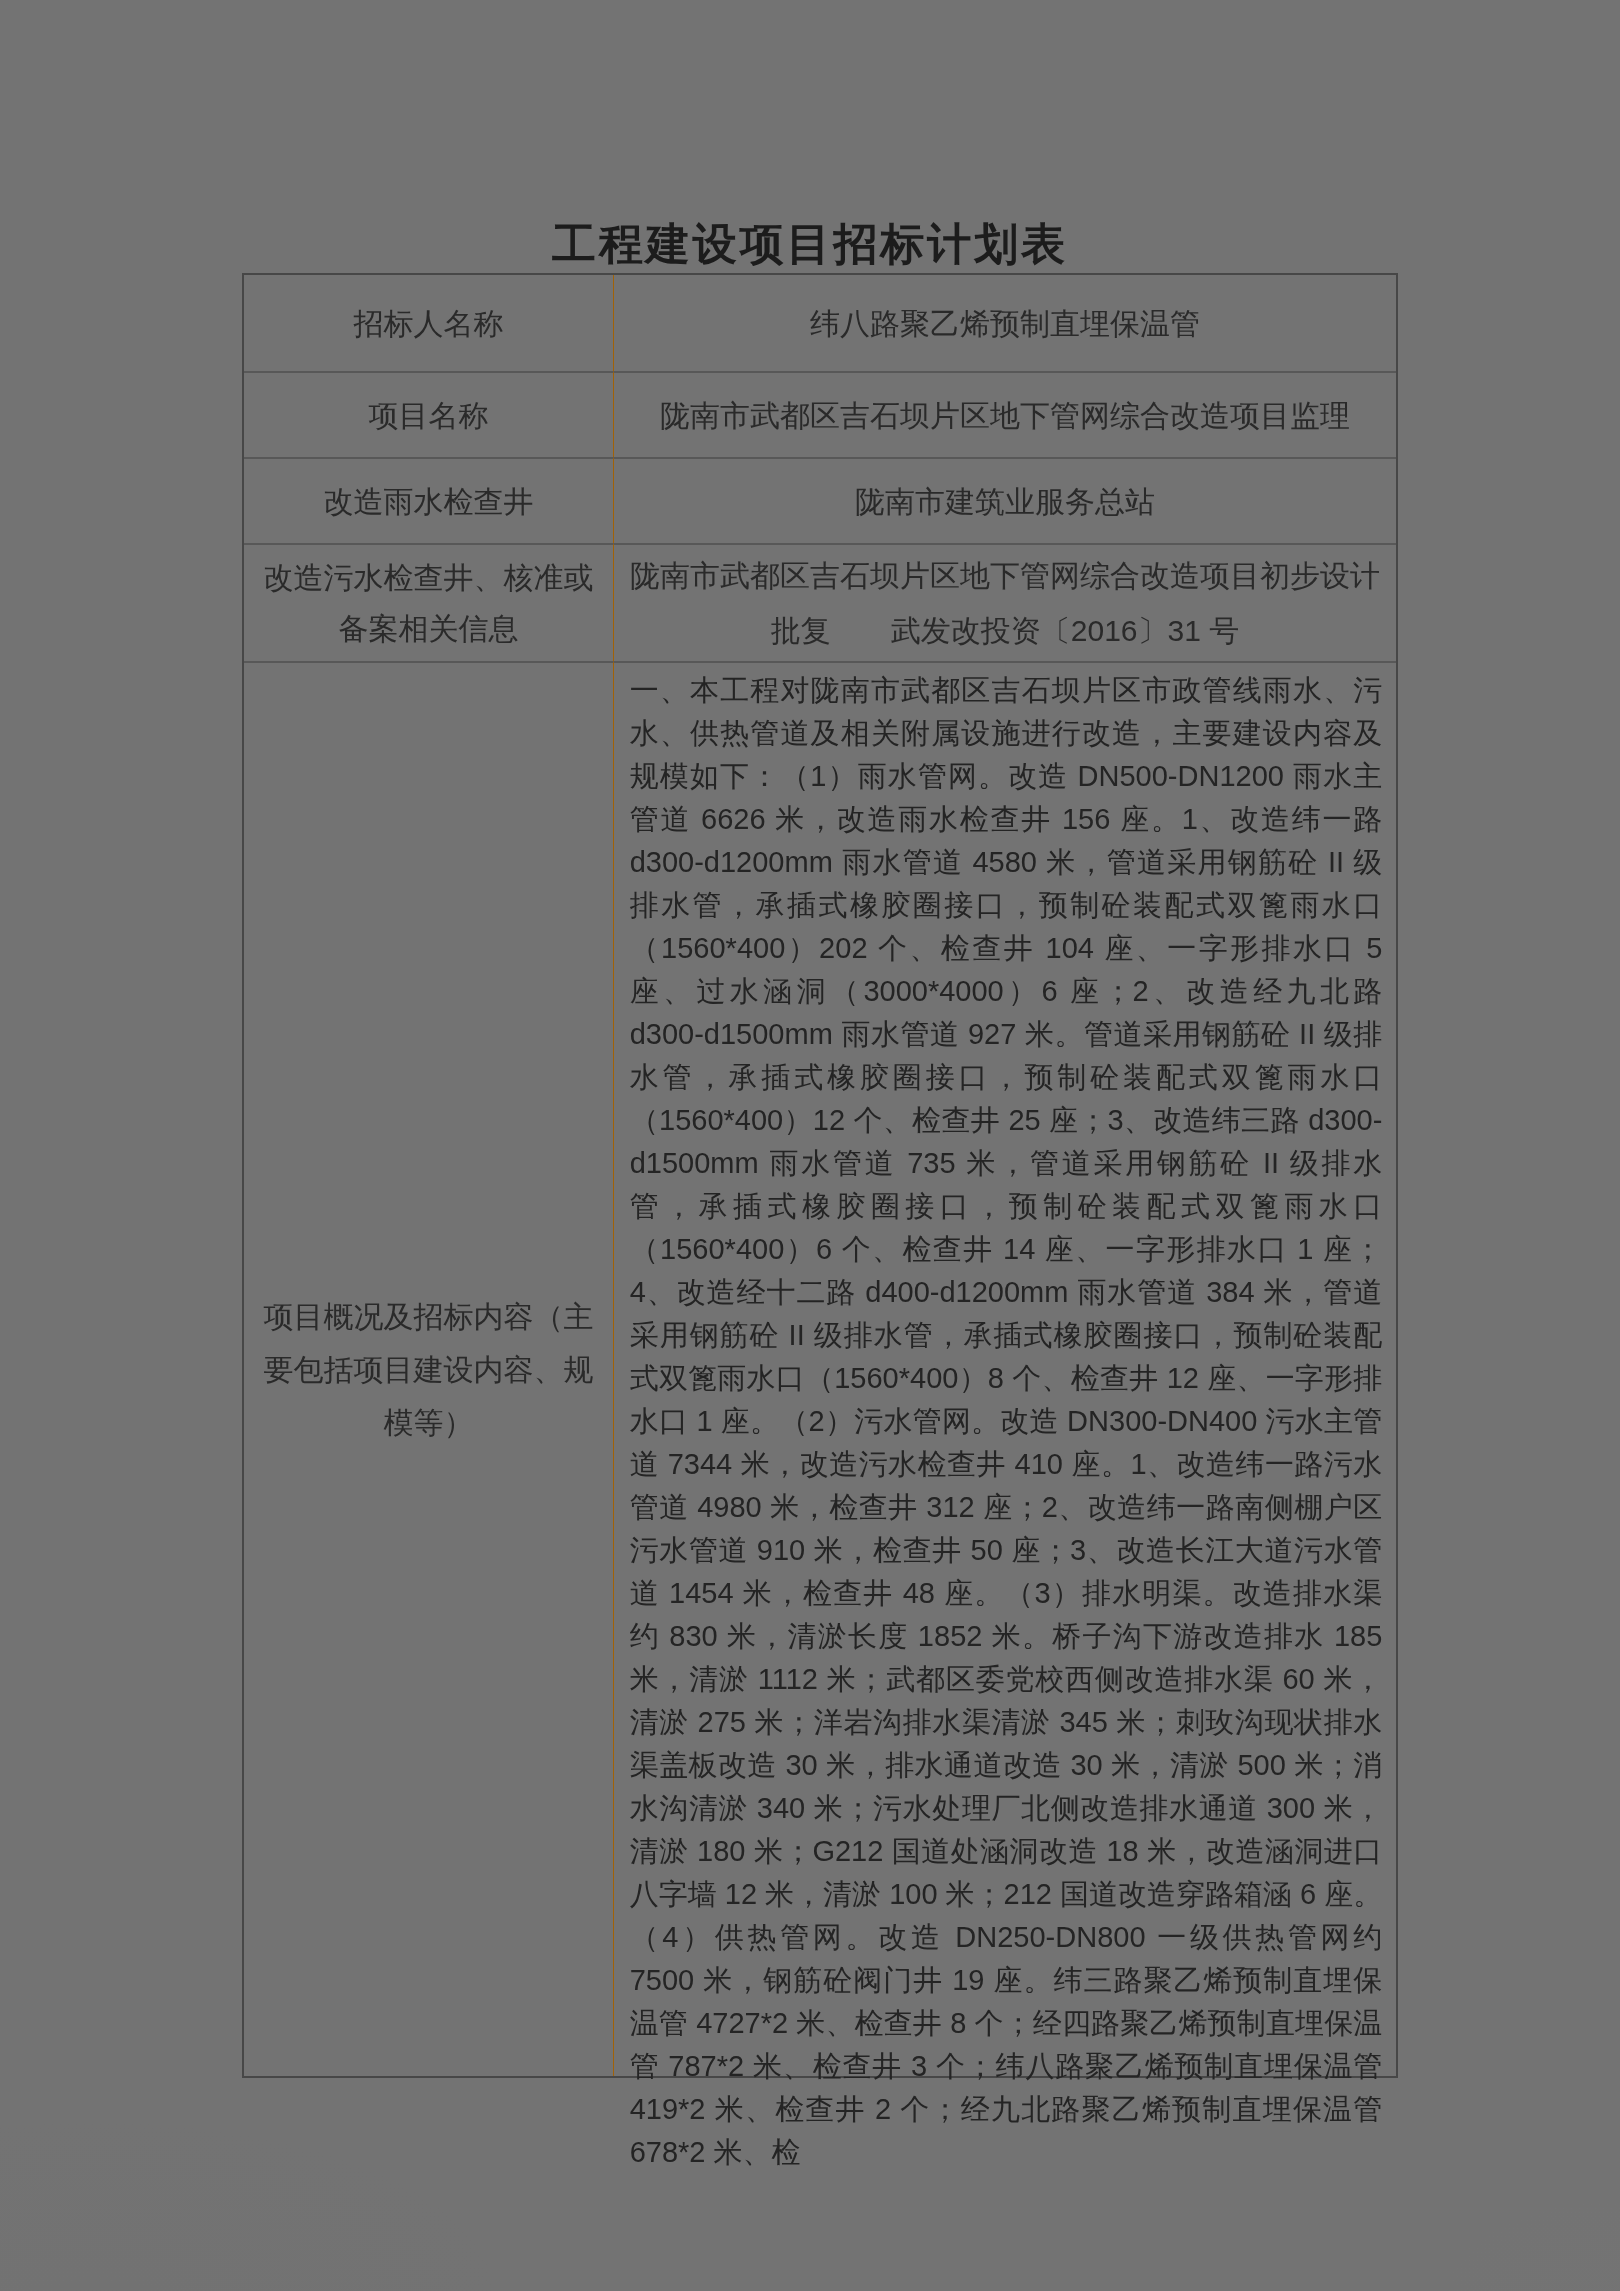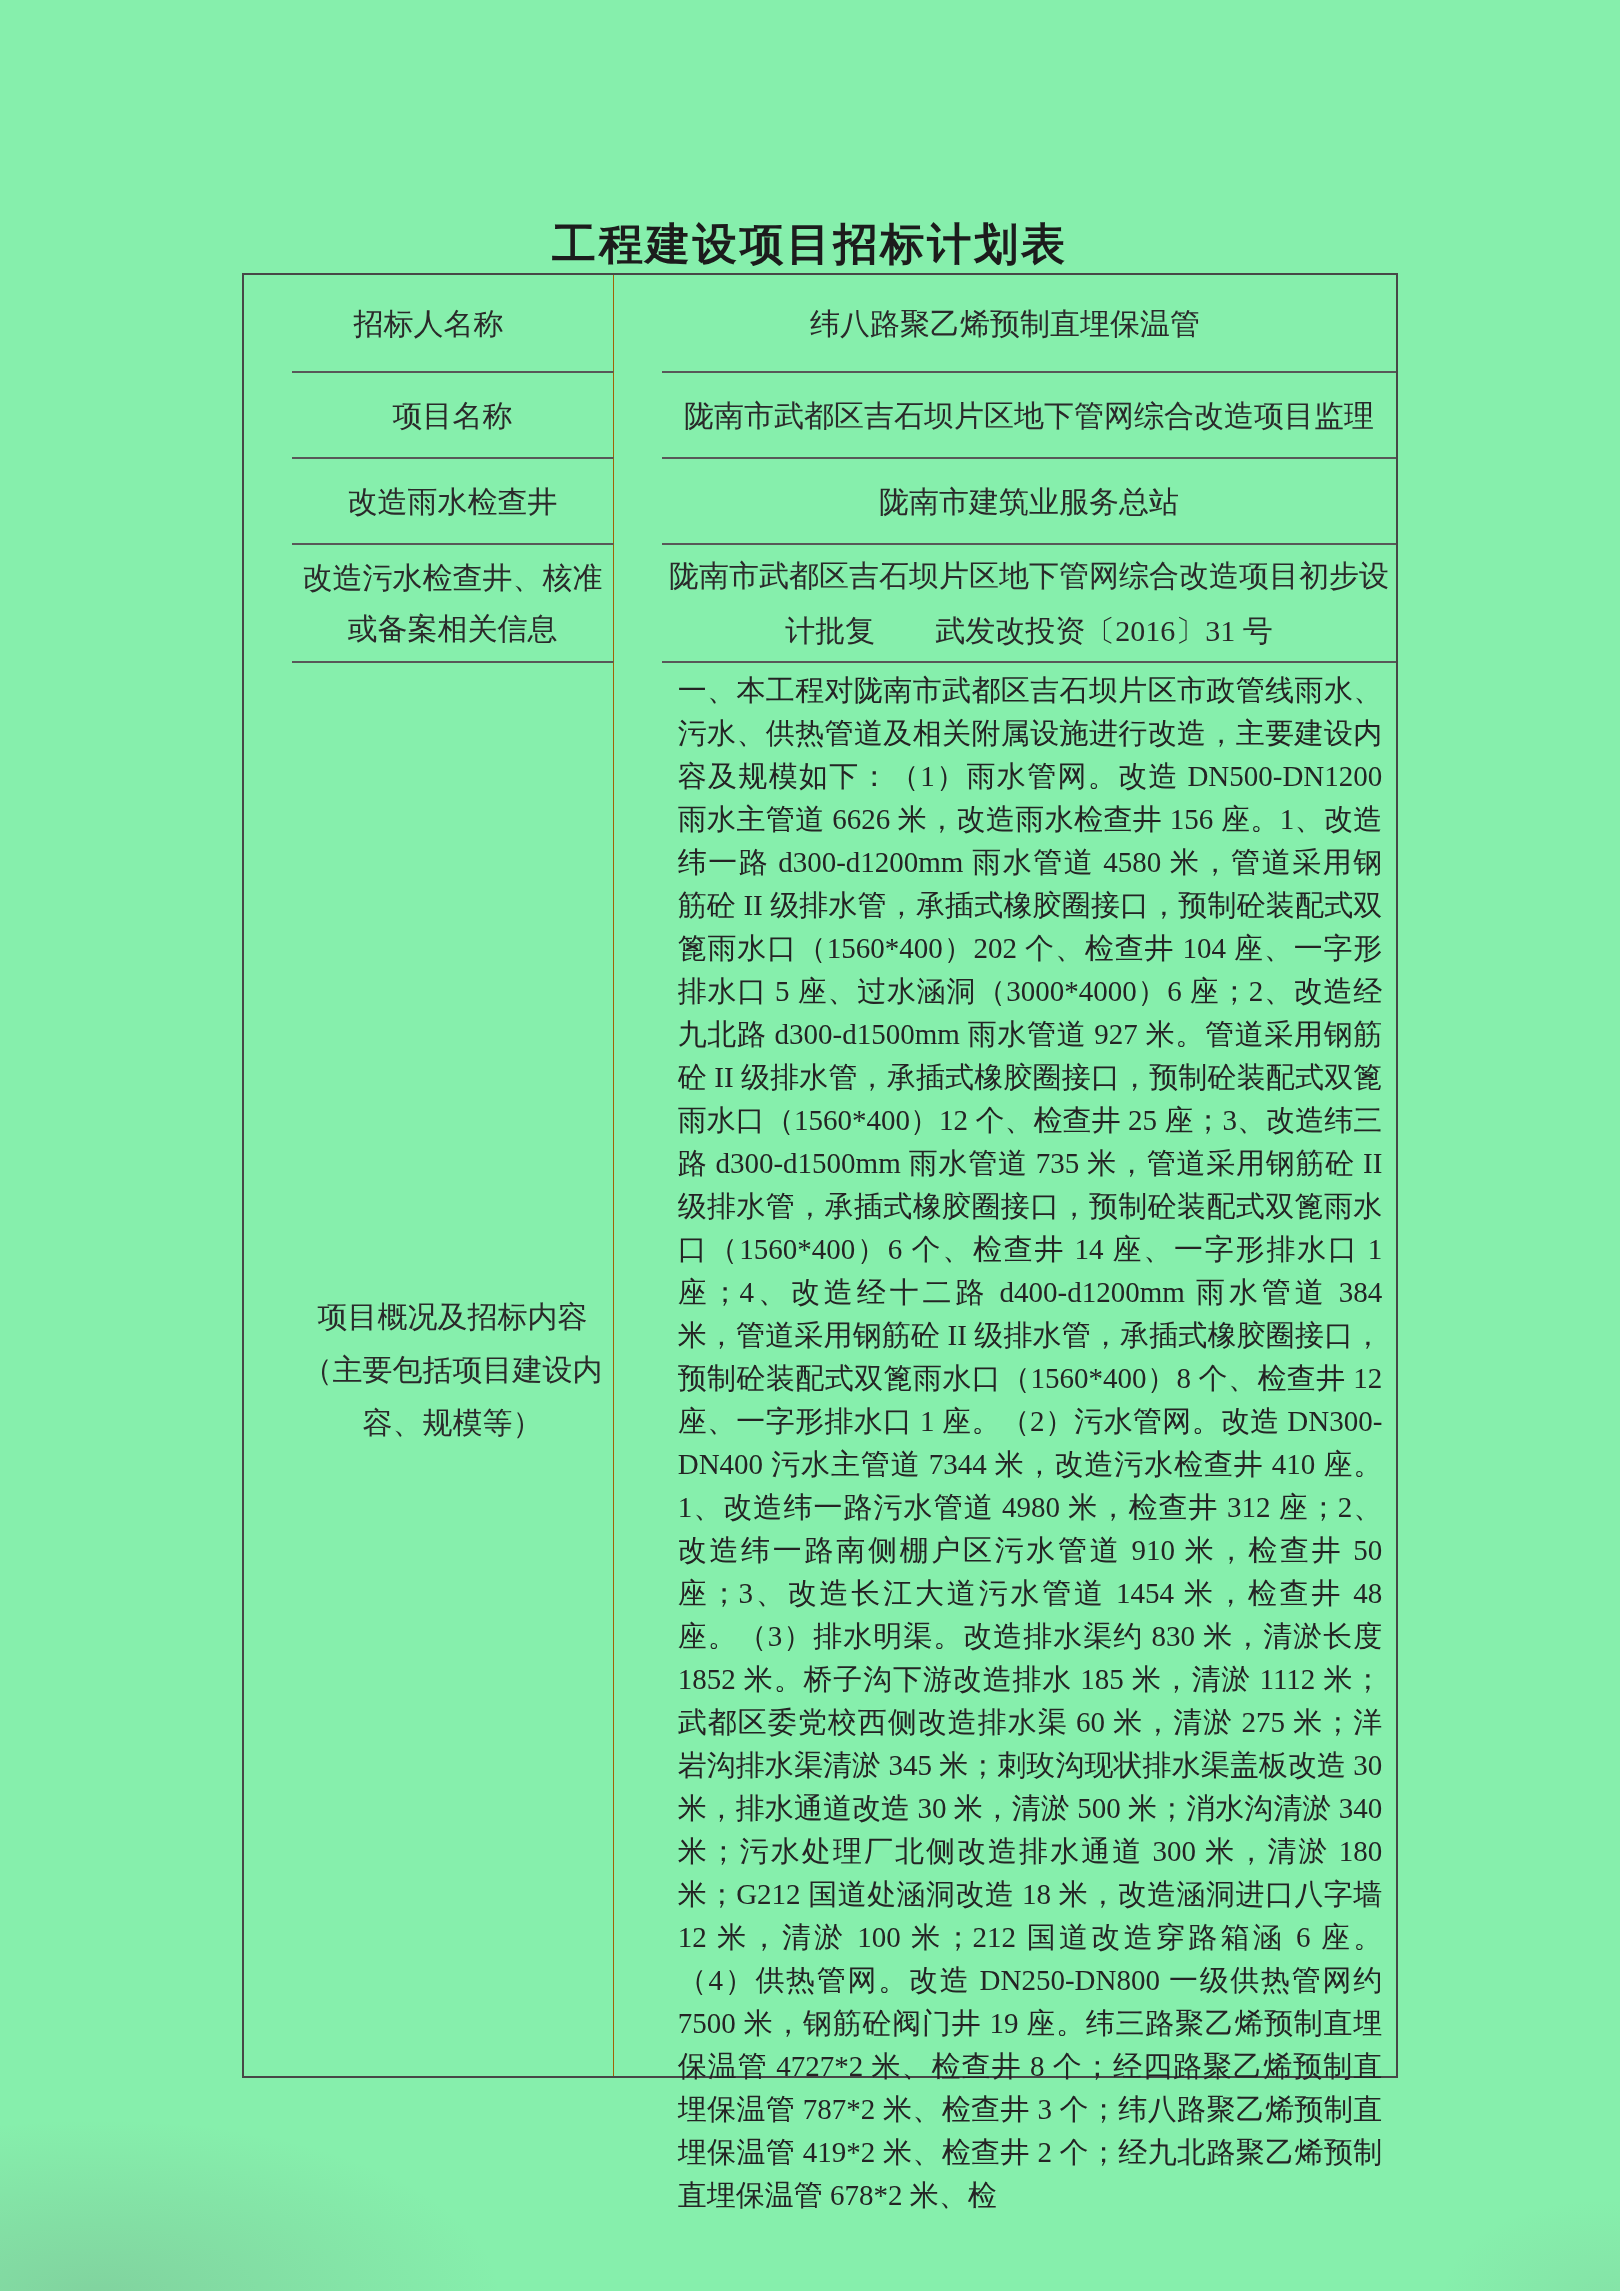--- a/index.html
+++ b/index.html
@@ -1,20 +1,20 @@
 <!DOCTYPE html>
 <html><head>
 <meta charset="utf-8">
 <style>
   html,body{margin:0;padding:0;background:#ffffff;}
   .page{
     position:relative;
     width:1620px;height:2292px;
-    background:#86efac;
-    font-family:Liberation Serif, serif;
+    background:#737373;
+    font-family:Liberation Sans, sans-serif;
     color:#262626;
     overflow:hidden;
   }
   .scan-smudge{
     position:absolute;left:0;bottom:0;width:804px;height:235px;
     background:radial-gradient(70% 105% at 12% 102%, rgba(110,110,110,0.22), rgba(110,110,110,0) 72%);
     pointer-events:none;
   }
   .scan-smudge-right{
     position:absolute;right:0;bottom:0;width:294px;height:118px;
@@ -42,21 +42,21 @@
     text-align:center;
     font-size:30px;line-height:51px;
     color:#2a2a2a;
     box-sizing:border-box;
   }
   .label-cell{
     border-right:1px solid #a16207;
     padding:0 7.8px;
   }
   .value-cell{padding:0 11.8px;}
-  .bt{border-top:2px solid #585858;margin-left:48px;}
+  .bt{border-top:2px solid #585858;}
   .approval-value{padding:0 5.9px;line-height:55px;}
   .desc-cell{
     display:block;
     text-align:justify;
     font-size:29px;line-height:43px;
     padding:5.9px 13.7px 0 15.7px;
     color:#242424;
   }
   .desc-label{line-height:53px;}
 </style>

